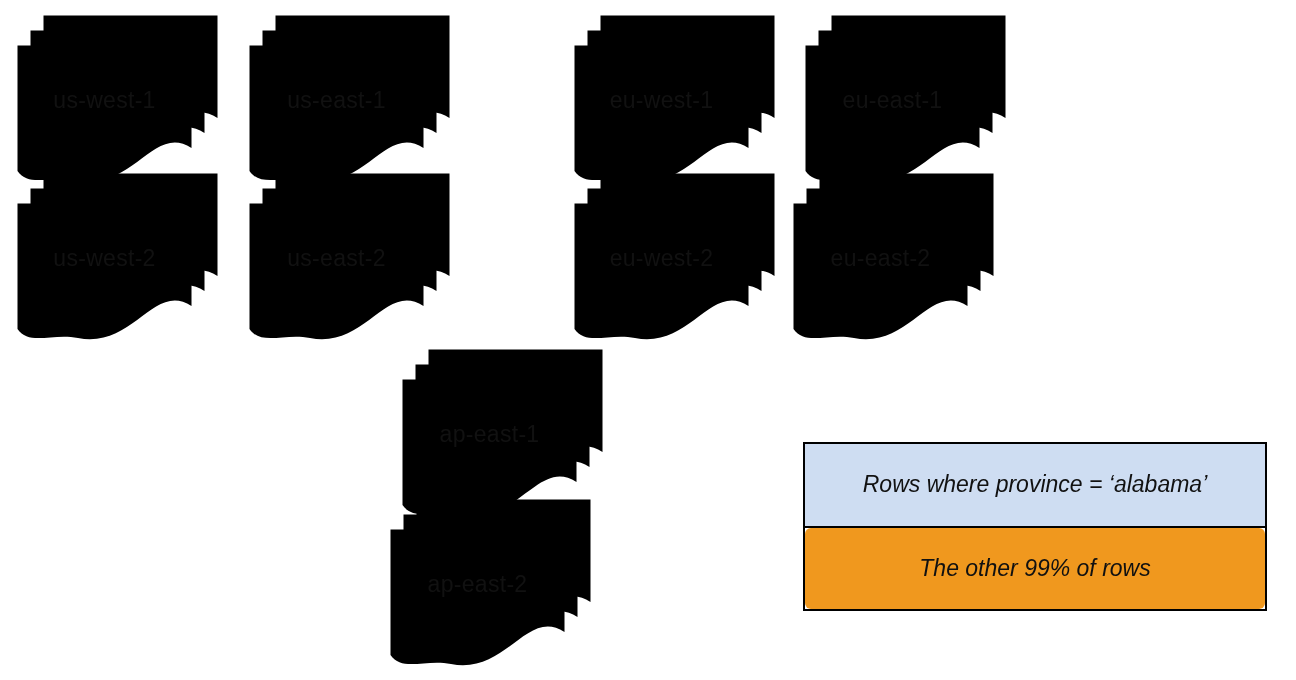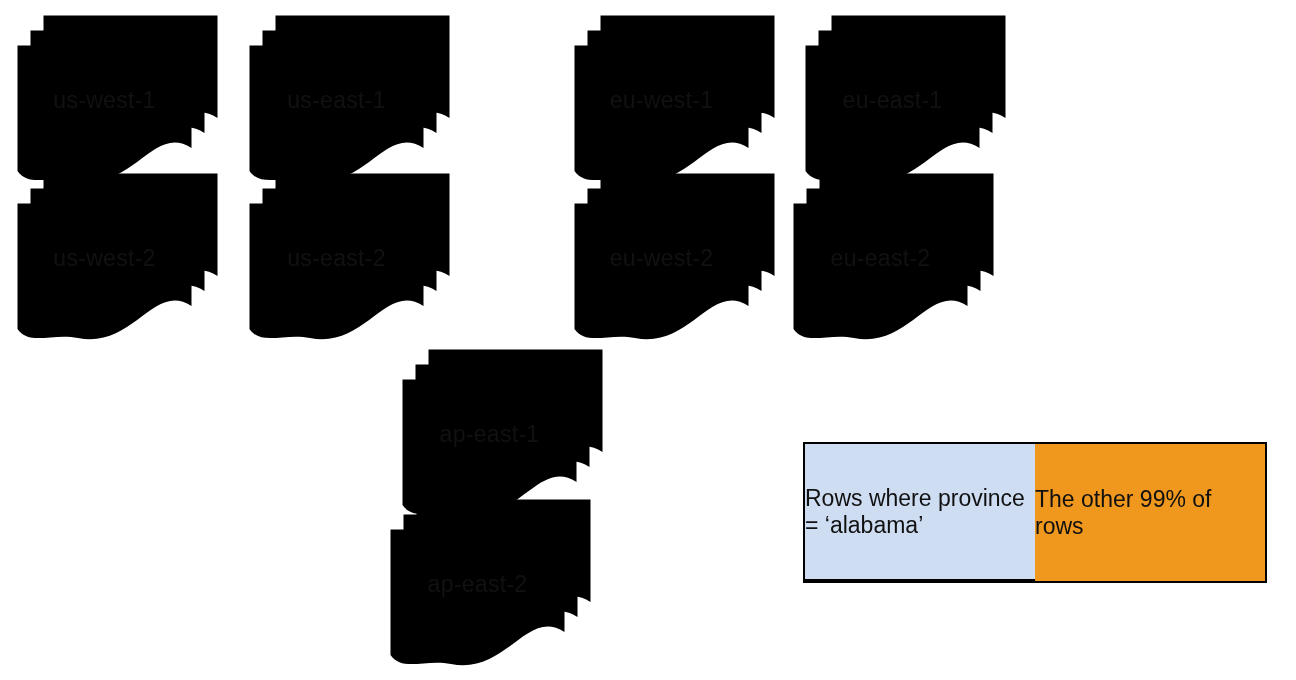--- a/index.html
+++ b/index.html
@@ -55,41 +55,43 @@
   .pos-eu-west-2 { left: 573px; top: 172px; z-index: 3; }
   .pos-eu-east-2 { left: 792px; top: 172px; z-index: 3; }
   .pos-ap-east-1 { left: 401px; top: 348px; z-index: 2; }
   .pos-ap-east-2 { left: 389px; top: 498px; z-index: 1; }
 
   .legend {
     position: absolute;
     left: 803px;
     top: 442px;
     width: 464px;
-    height: 141px;
+    height: 169px;
     border: 2px solid var(--outline, #000);
     box-sizing: border-box;
     display: flex;
-    flex-direction: row;
+    flex-direction: column;
     z-index: 5;
+    font-style: italic;
   }
   .legend-row {
     flex: 1;
     display: flex;
     align-items: center;
     justify-content: center;
     font-size: 23px;
     color: #111;
   }
   .legend-row-blue {
     background: var(--doc-blue, #CEDDF2);
     border-bottom: 2px solid var(--outline, #000);
   }
   .legend-row-orange {
     background: var(--doc-orange, #F0981E);
+    border-radius: 6px;
   }
 </style>
 </head>
 <body>
 
 <svg width="0" height="0" style="position:absolute">
   <defs>
     <path id="doc-sheet-shape" d="M1.5,1.5 H175.5 V104 C138,79 117,147 62,136 C36,131 13,144 1.5,127 Z"></path>
   </defs>
 </svg>

